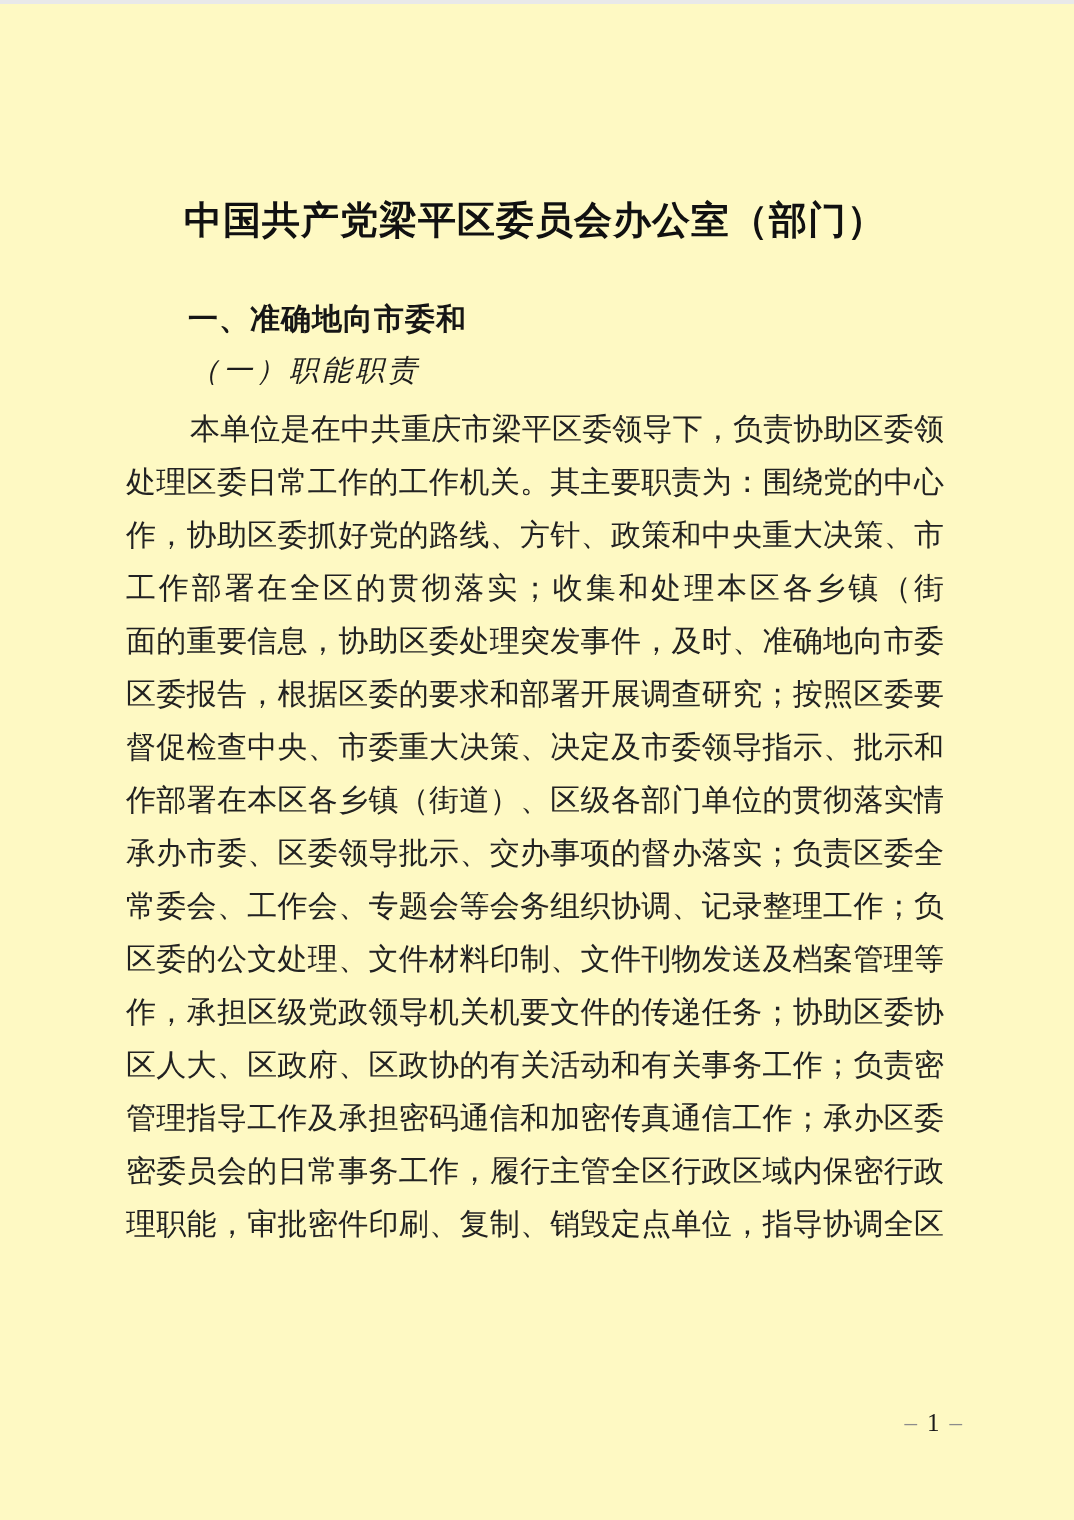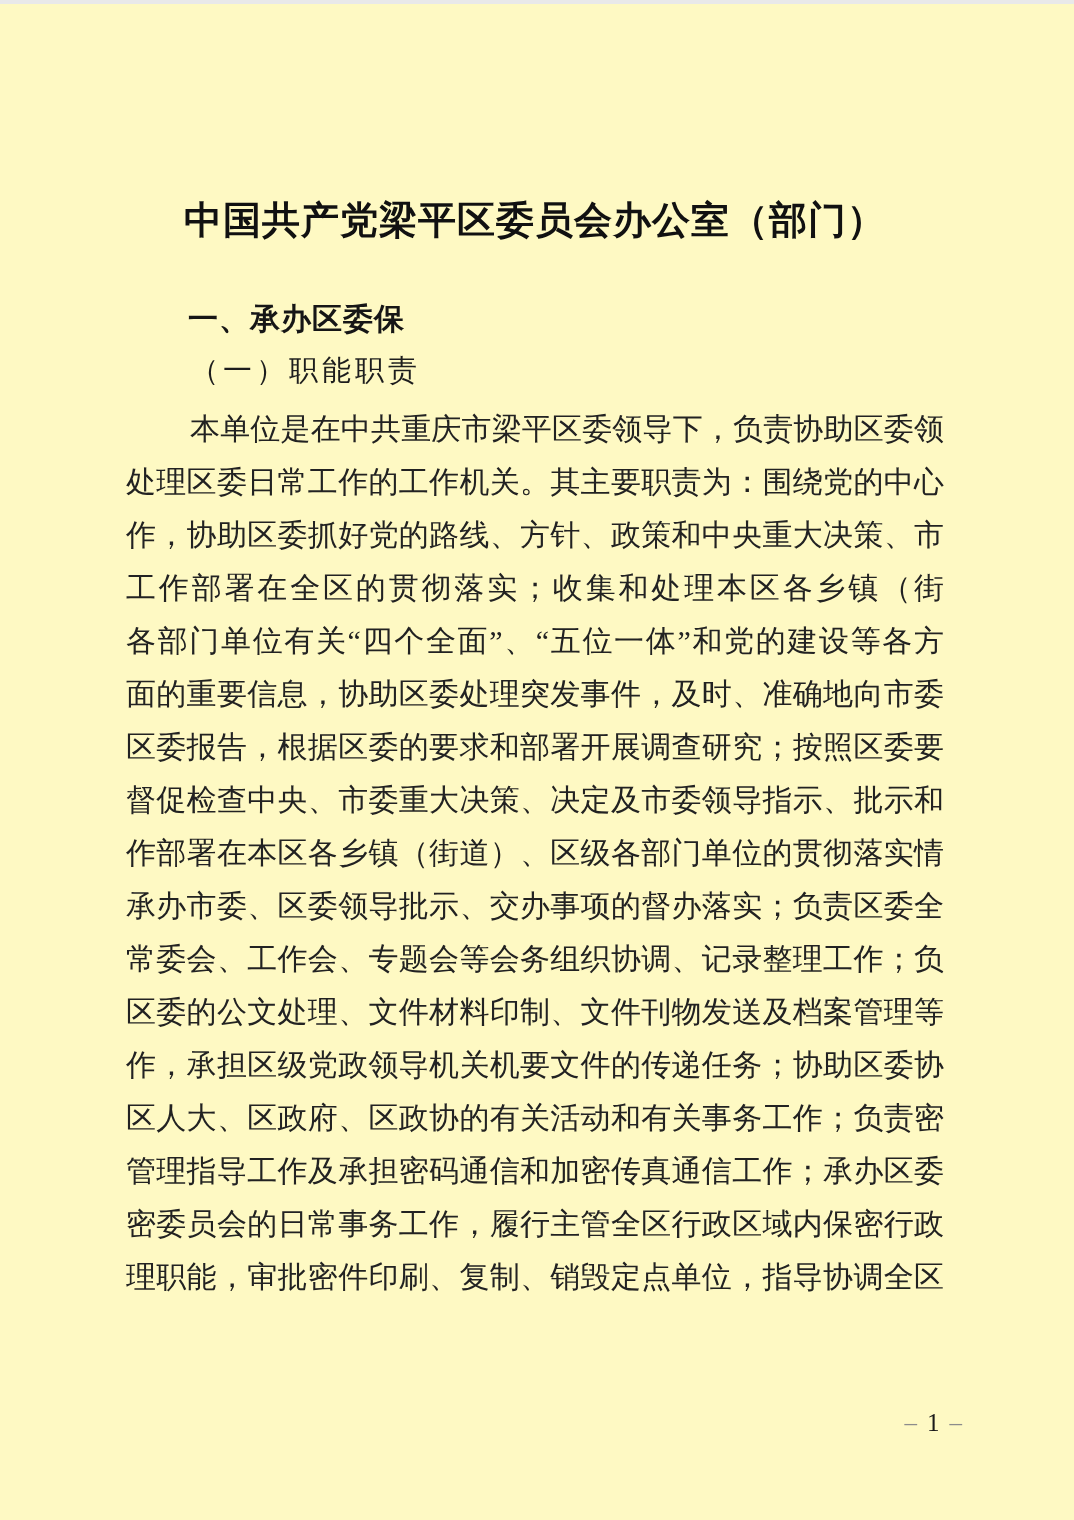--- a/index.html
+++ b/index.html
@@ -30,20 +30,21 @@
     font-weight: 700;
     font-size: 30px;
     line-height: 36px;
     letter-spacing: 1px;
     color: #161616;
   }
   .sub-heading {
     margin-top: 15px;
     padding-left: 64px;
     font-family: "Liberation Serif", "DejaVu Serif", serif;
+    font-style: italic;
     font-size: 29px;
     line-height: 36px;
     letter-spacing: 4px;
     color: #1d1d1d;
   }
   .body-text {
     margin-top: 14px;
     font-family: "Liberation Serif", "DejaVu Serif", serif;
     font-size: 30px;
     line-height: 53px;
@@ -74,30 +75,29 @@
 </style>
 </head>
 <body>
 
 <div class="page">
 
   <div class="doc-title">
     <div>中国共产党梁平区委员会办公室（部门）</div>
   </div>
 
-  <div class="section-heading">一、承办区委保</div>
+  <div class="section-heading">一、准确地向市委和</div>
 
   <div class="sub-heading">（一）职能职责</div>
 
   <div class="body-text">
     <div class="line first">本单位是在中共重庆市梁平区委领导下，负责协助区委领导</div>
     <div class="line">处理区委日常工作的工作机关。其主要职责为：围绕党的中心工</div>
     <div class="line">作，协助区委抓好党的路线、方针、政策和中央重大决策、市委</div>
     <div class="line">工作部署在全区的贯彻落实；收集和处理本区各乡镇（街道）、</div>
-    <div class="line">各部门单位有关“四个全面”、“五位一体”和党的建设等各方</div>
     <div class="line">面的重要信息，协助区委处理突发事件，及时、准确地向市委和</div>
     <div class="line">区委报告，根据区委的要求和部署开展调查研究；按照区委要求，</div>
     <div class="line">督促检查中央、市委重大决策、决定及市委领导指示、批示和工</div>
     <div class="line">作部署在本区各乡镇（街道）、区级各部门单位的贯彻落实情况，</div>
     <div class="line">承办市委、区委领导批示、交办事项的督办落实；负责区委全会、</div>
     <div class="line">常委会、工作会、专题会等会务组织协调、记录整理工作；负责</div>
     <div class="line">区委的公文处理、文件材料印制、文件刊物发送及档案管理等工</div>
     <div class="line">作，承担区级党政领导机关机要文件的传递任务；协助区委协调</div>
     <div class="line">区人大、区政府、区政协的有关活动和有关事务工作；负责密码</div>
     <div class="line">管理指导工作及承担密码通信和加密传真通信工作；承办区委保</div>

